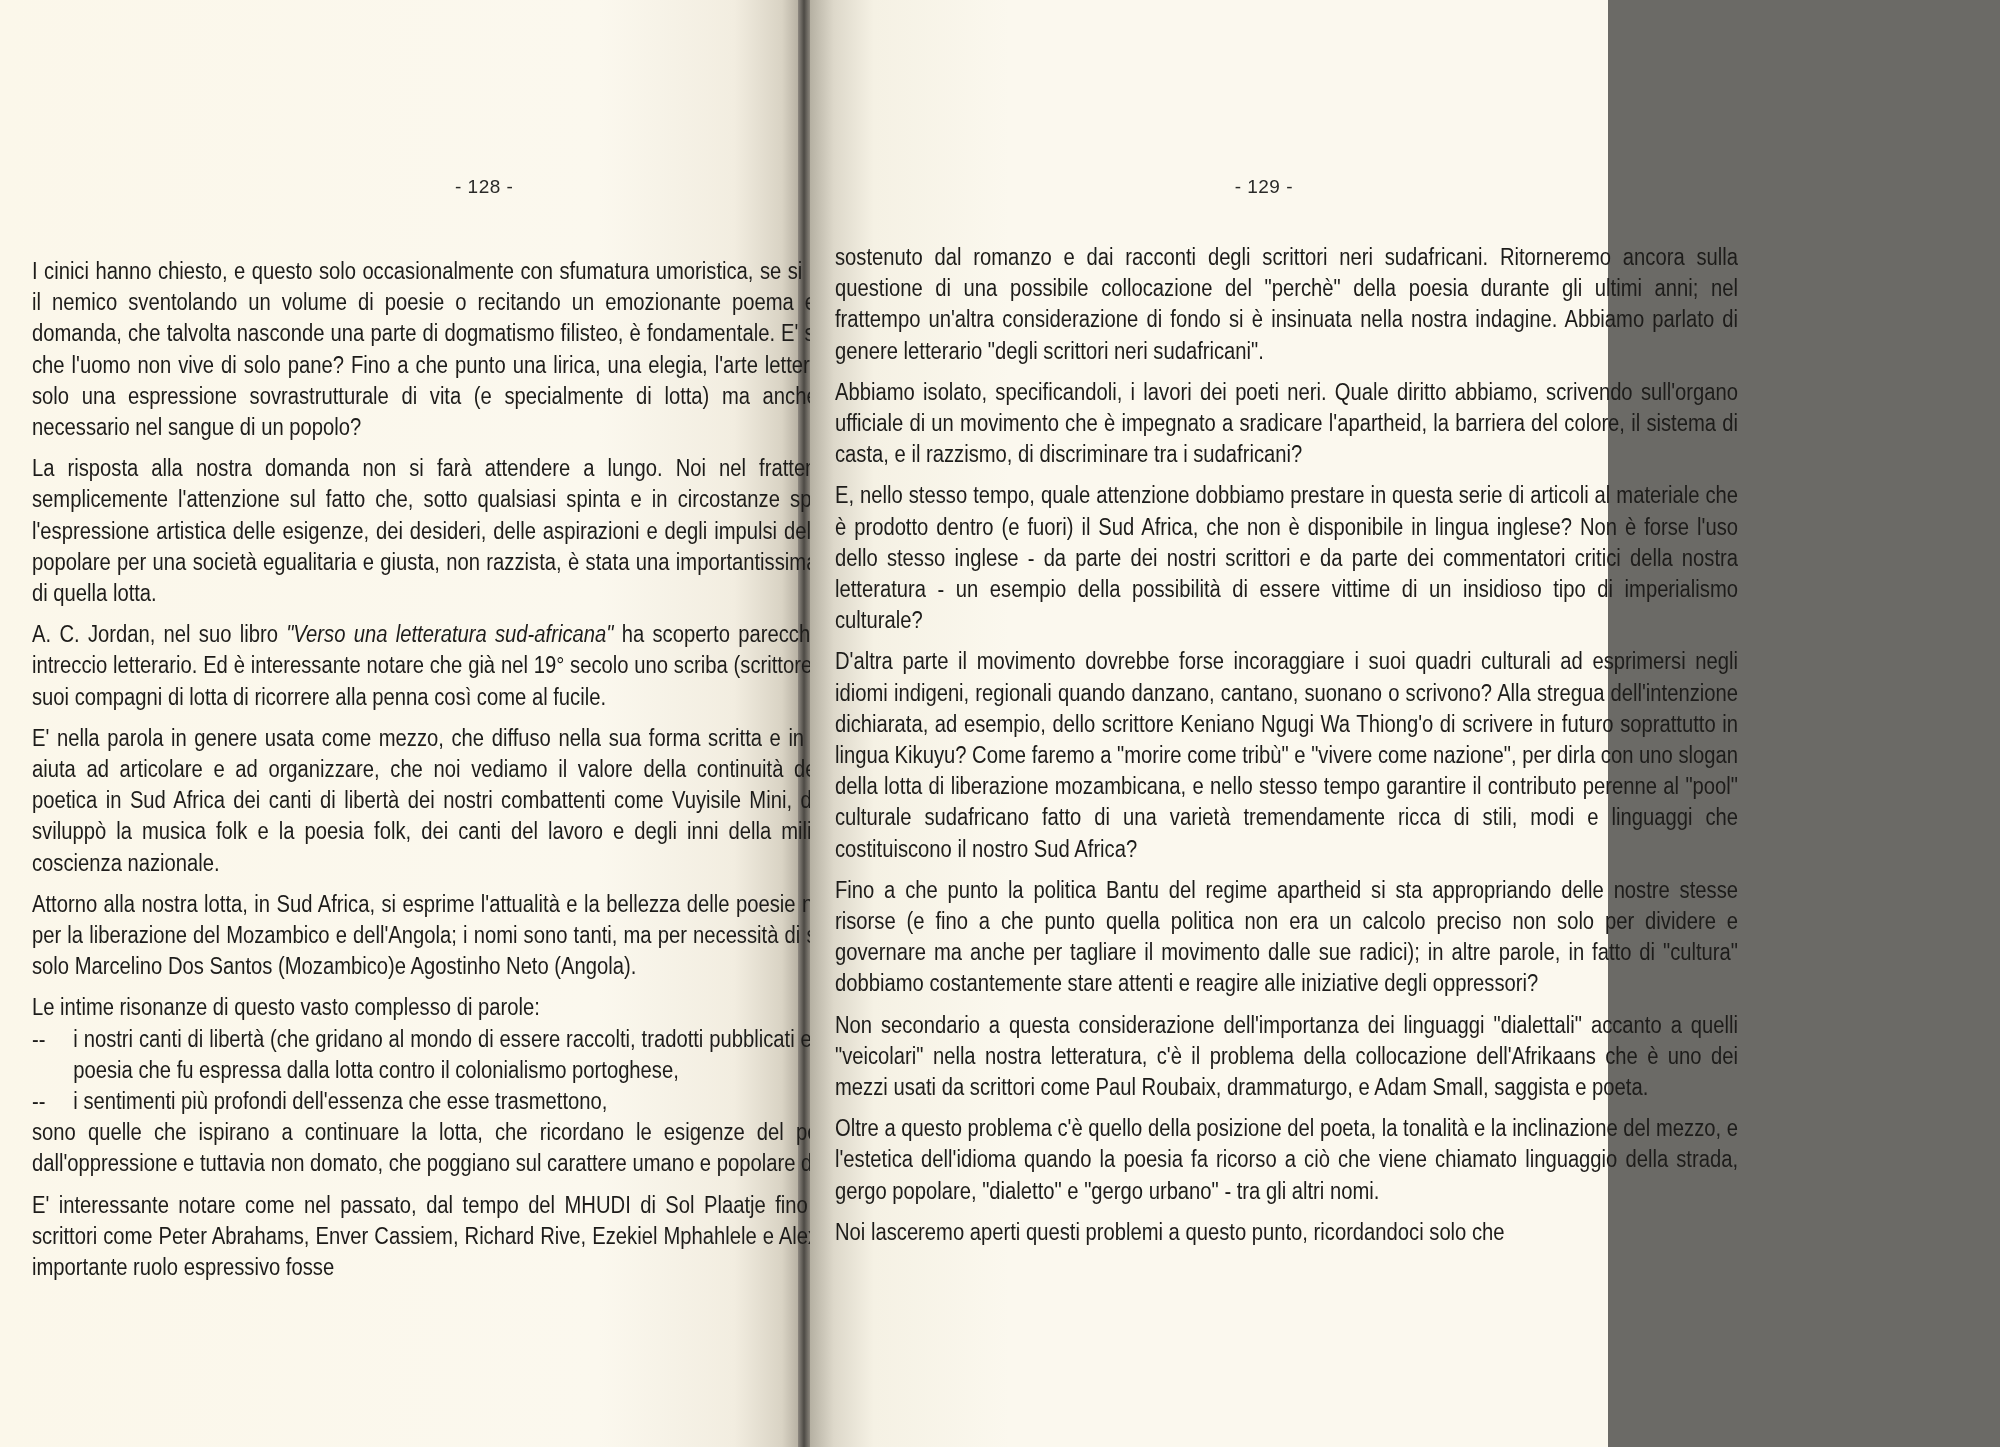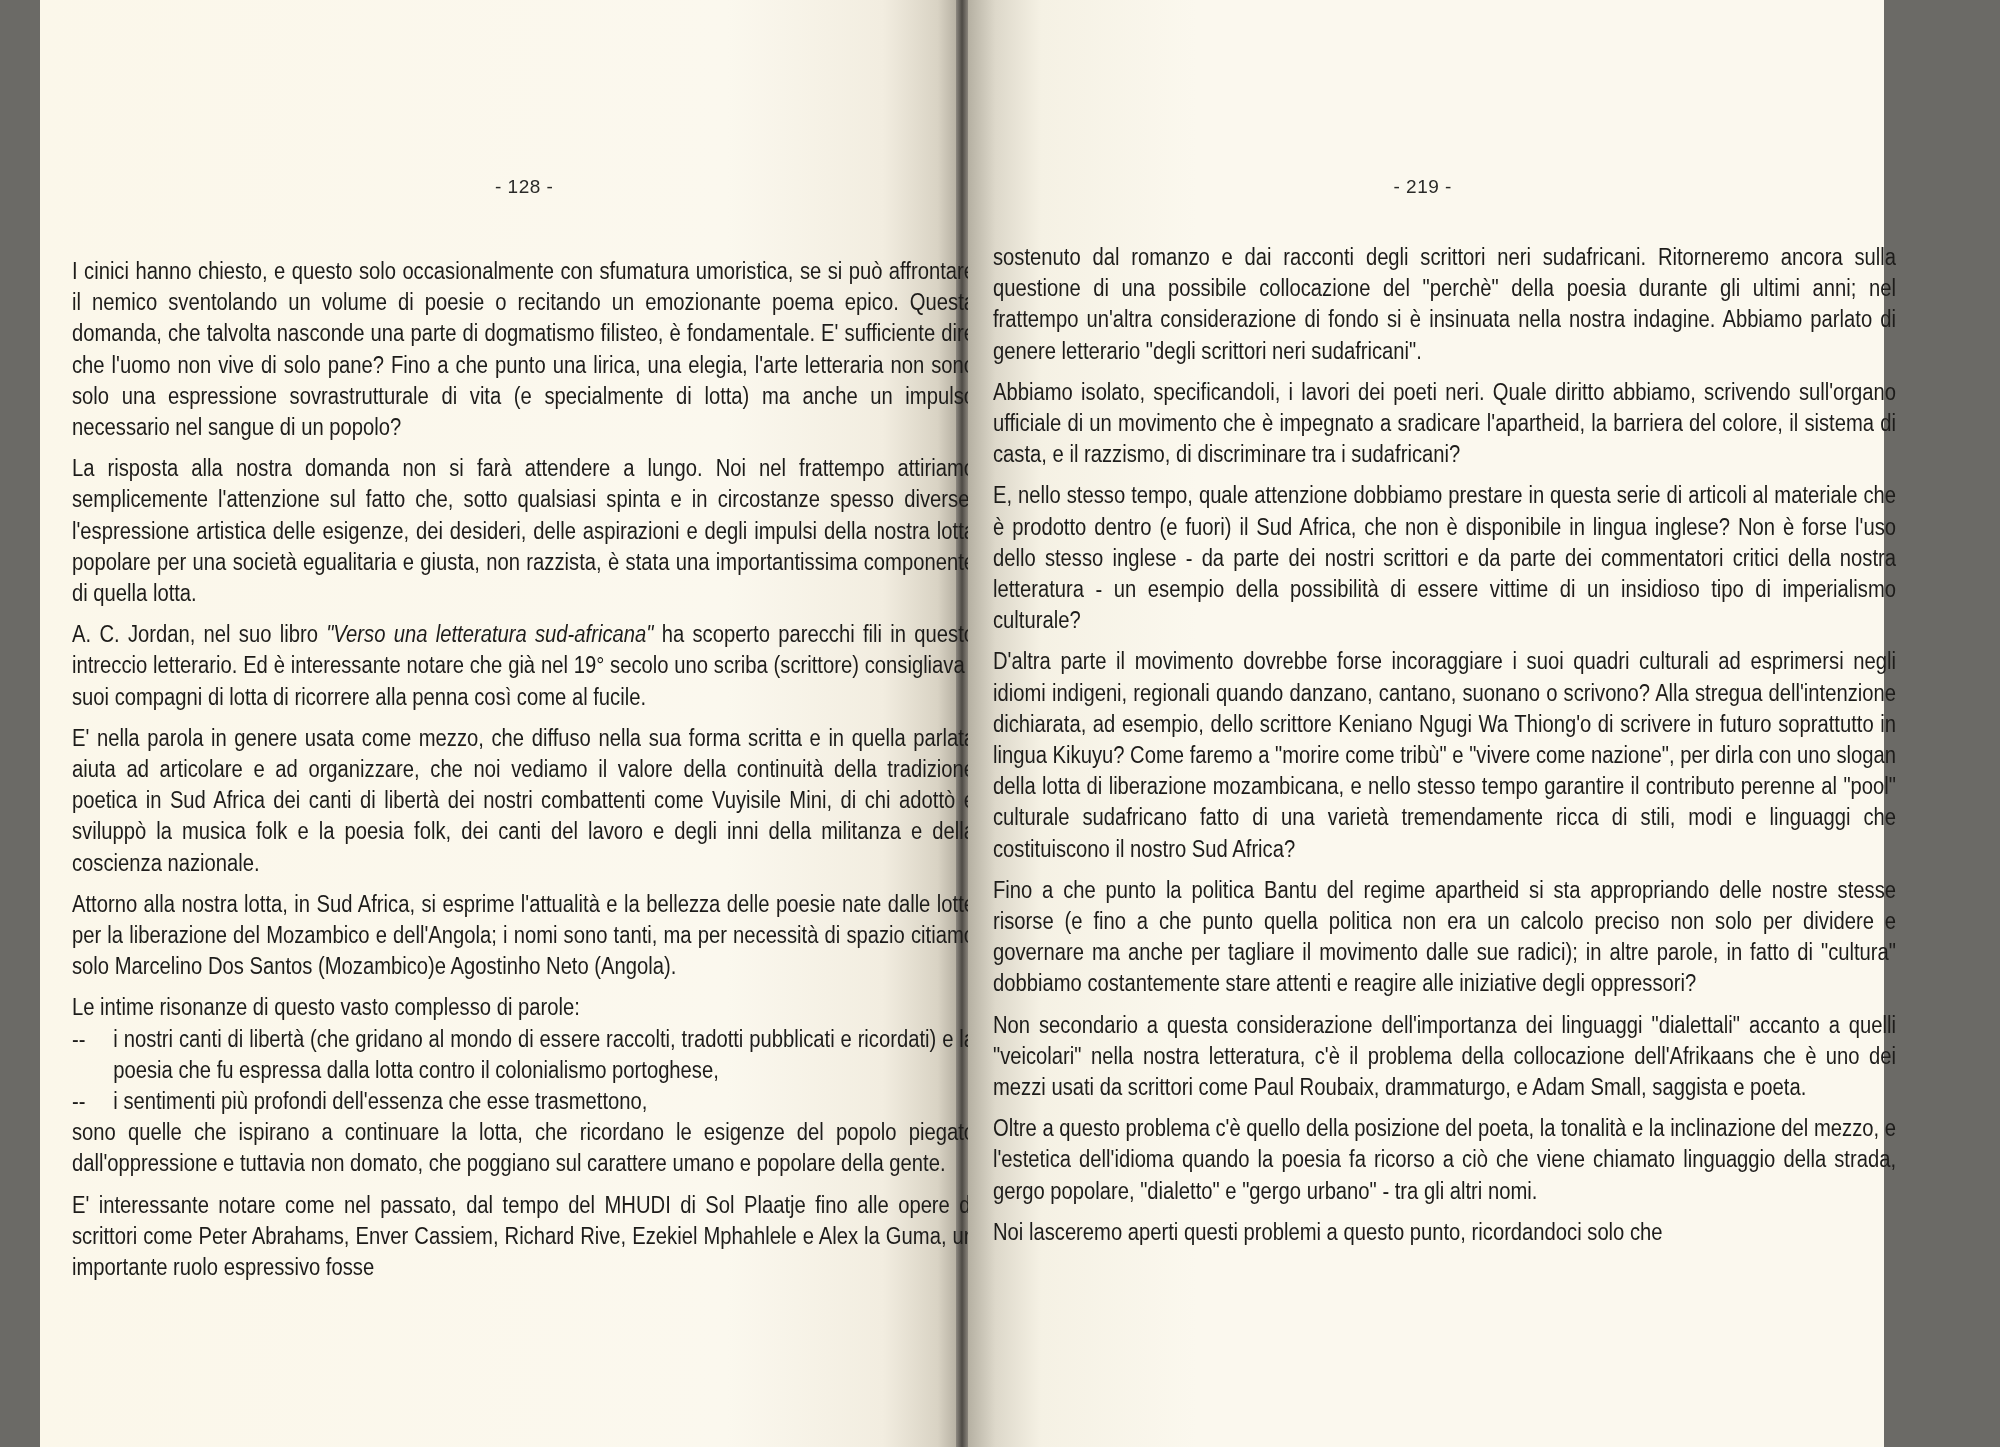--- a/index.html
+++ b/index.html
@@ -1,21 +1,21 @@
 <!DOCTYPE html>
 <html><head>
 <meta charset="utf-8">
 <style>
   html, body { margin: 0; padding: 0; }
   body {
     width: 2000px; height: 1447px; overflow: hidden;
     background: #6b6a66;
     font-family: "Liberation Sans Narrow", "Liberation Sans", sans-serif;
   }
-  .spread { position: relative; width: 1844px; height: 1447px; display: flex; margin-left: 40px; }
+  .spread { position: relative; width: 1608px; height: 1447px; display: flex; }
   .page {
     position: relative; height: 1447px; box-sizing: border-box;
     color: #1d1c1a;
   }
   .page.left {
     width: 993px;
     background: linear-gradient(to right, #fbf7ea 0%, #fbf8ee 75%, #f2ede0 92%, #d9d3c4 98%, #b8b2a4 100%);
   }
   .gutter {
     width: 14px;
@@ -66,21 +66,21 @@
         <span class="btext">i sentimenti più profondi dell'essenza che esse trasmettono,</span>
       </div>
       <p class="para">sono quelle che ispirano a continuare la lotta, che ricordano le esigenze del popolo piegato dall'oppressione e tuttavia non domato, che poggiano sul carattere umano e popolare della gente.</p>
       <p class="para">E' interessante notare come nel passato, dal tempo del MHUDI di Sol Plaatje fino alle opere di scrittori come Peter Abrahams, Enver Cassiem, Richard Rive, Ezekiel Mphahlele e Alex la Guma, un importante ruolo espressivo fosse</p>
     </div>
   </div>
 
   <div class="gutter"></div>
 
   <div class="page right">
-    <div class="page-number">- 219 -</div>
+    <div class="page-number">- 129 -</div>
     <div class="body-text">
       <p class="para">sostenuto dal romanzo e dai racconti degli scrittori neri sudafricani. Ritorneremo ancora sulla questione di una possibile collocazione del "perchè" della poesia durante gli ultimi anni; nel frattempo un'altra considerazione di fondo si è insinuata nella nostra indagine. Abbiamo parlato di genere letterario "degli scrittori neri sudafricani".</p>
       <p class="para">Abbiamo isolato, specificandoli, i lavori dei poeti neri. Quale diritto abbiamo, scrivendo sull'organo ufficiale di un movimento che è impegnato a sradicare l'apartheid, la barriera del colore, il sistema di casta, e il razzismo, di discriminare tra i sudafricani?</p>
       <p class="para">E, nello stesso tempo, quale attenzione dobbiamo prestare in questa serie di articoli al materiale che è prodotto dentro (e fuori) il Sud Africa, che non è disponibile in lingua inglese? Non è forse l'uso dello stesso inglese - da parte dei nostri scrittori e da parte dei commentatori critici della nostra letteratura - un esempio della possibilità di essere vittime di un insidioso tipo di imperialismo culturale?</p>
       <p class="para">D'altra parte il movimento dovrebbe forse incoraggiare i suoi quadri culturali ad esprimersi negli idiomi indigeni, regionali quando danzano, cantano, suonano o scrivono? Alla stregua dell'intenzione dichiarata, ad esempio, dello scrittore Keniano Ngugi Wa Thiong'o di scrivere in futuro soprattutto in lingua Kikuyu? Come faremo a "morire come tribù" e "vivere come nazione", per dirla con uno slogan della lotta di liberazione mozambicana, e nello stesso tempo garantire il contributo perenne al "pool" culturale sudafricano fatto di una varietà tremendamente ricca di stili, modi e linguaggi che costituiscono il nostro Sud Africa?</p>
       <p class="para">Fino a che punto la politica Bantu del regime apartheid si sta appropriando delle nostre stesse risorse (e fino a che punto quella politica non era un calcolo preciso non solo per dividere e governare ma anche per tagliare il movimento dalle sue radici); in altre parole, in fatto di "cultura" dobbiamo costantemente stare attenti e reagire alle iniziative degli oppressori?</p>
       <p class="para">Non secondario a questa considerazione dell'importanza dei linguaggi "dialettali" accanto a quelli "veicolari" nella nostra letteratura, c'è il problema della collocazione dell'Afrikaans che è uno dei mezzi usati da scrittori come Paul Roubaix, drammaturgo, e Adam Small, saggista e poeta.</p>
       <p class="para">Oltre a questo problema c'è quello della posizione del poeta, la tonalità e la inclinazione del mezzo, e l'estetica dell'idioma quando la poesia fa ricorso a ciò che viene chiamato linguaggio della strada, gergo popolare, "dialetto" e "gergo urbano" - tra gli altri nomi.</p>
       <p class="para">Noi lasceremo aperti questi problemi a questo punto, ricordandoci solo che</p>
     </div>

